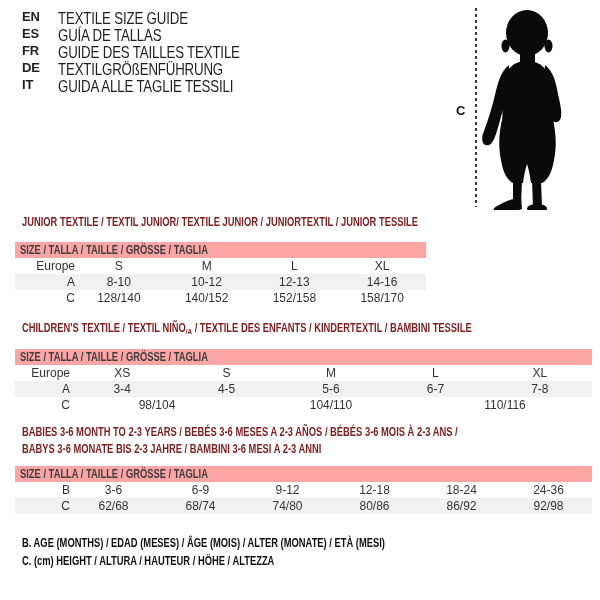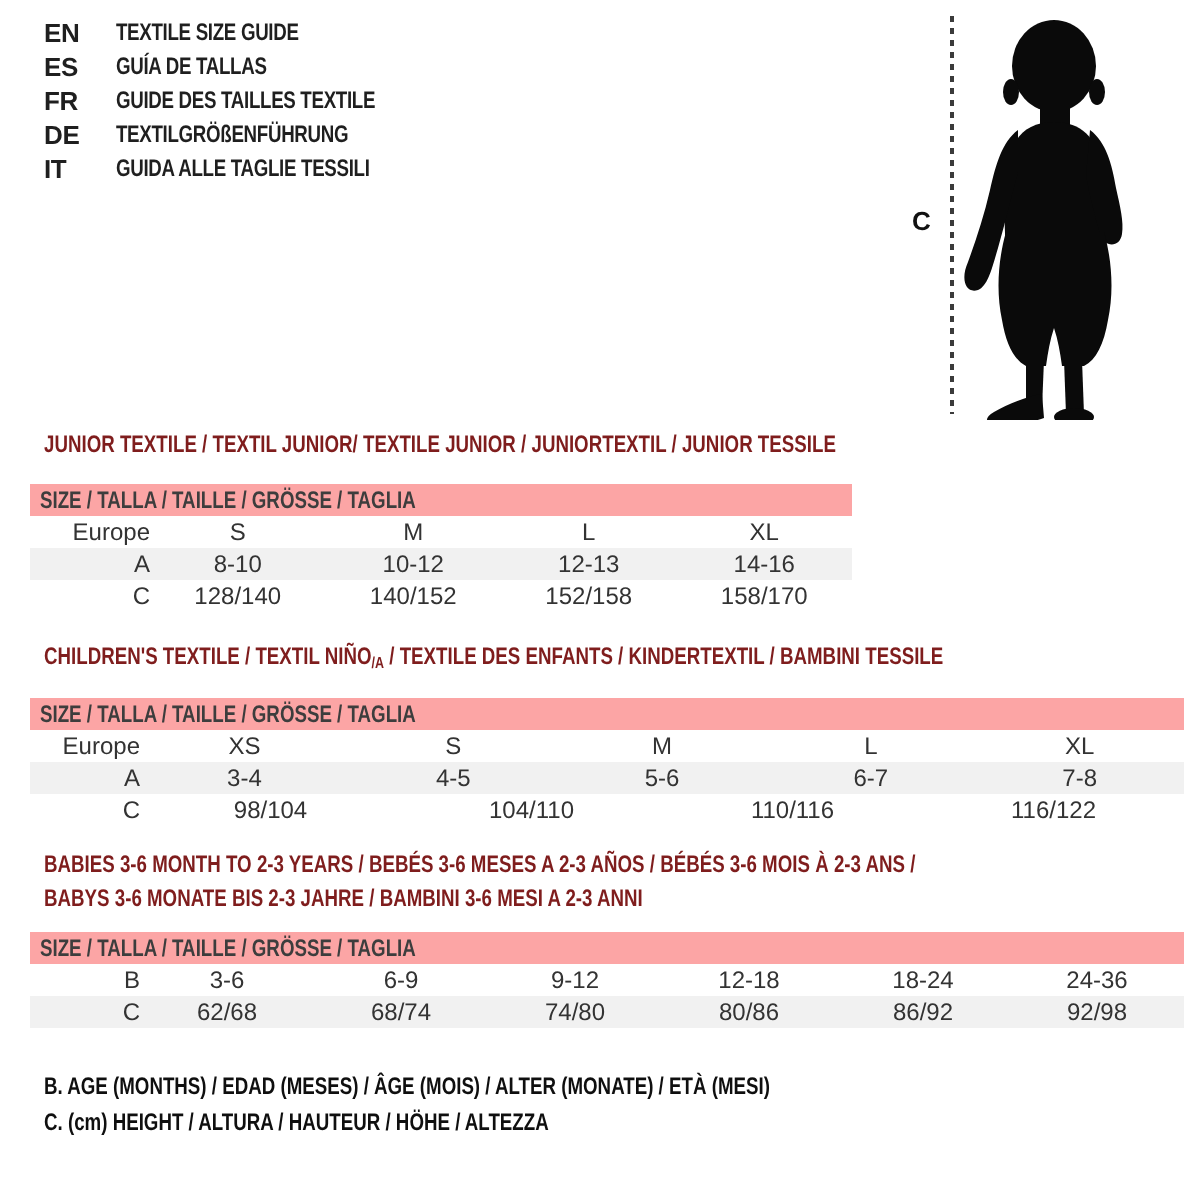--- a/index.html
+++ b/index.html
@@ -6,21 +6,21 @@
   .page{position:relative;width:600px;height:600px;background:#ffffff;
         font-family:"Liberation Sans",sans-serif;color:#1f1f1f;overflow:hidden}
 
   
   .cond{display:inline-block;transform:scaleX(.78);transform-origin:0 50%;white-space:nowrap}
 
   
   .lang-block{position:absolute;left:22px;top:9px}
   .lang-row{display:flex;height:17px;}
   .lang-code{width:36px;font-weight:700;font-size:13px;letter-spacing:-.2px}
-  .lang-label{font-weight:700;font-size:12px;letter-spacing:-.2px}
+  .lang-label{font-weight:400;font-size:17px;letter-spacing:-.2px}
 
   
   .measure-line{position:absolute;left:475px;top:8px;width:2px;height:199px;
         background:repeating-linear-gradient(180deg,#3b3b3b 0 3px,transparent 3px 6px)}
   .figure-c{position:absolute;left:456px;top:103px;font-weight:700;font-size:13px;color:#111}
   .baby-svg{position:absolute;left:478px;top:6px;width:100px;height:204px}
 
   
   .tbl-title{position:absolute;left:22px;font-size:12px;font-weight:700;color:#7f1d1d;white-space:nowrap}
   #t1-title{top:215px}
@@ -138,21 +138,20 @@
       <div class="cell">4-5</div>
       <div class="cell">5-6</div>
       <div class="cell">6-7</div>
       <div class="cell">7-8</div>
     </div>
     <div class="trow">
       <div class="lcell">C</div>
       <div class="cell">98/104</div>
       <div class="cell">104/110</div>
       <div class="cell">110/116</div>
-      <div class="cell">116/122</div>
     </div>
   </div>
 
   <div class="tbl-title" id="t3-title-1"><span class="cond">BABIES 3-6 MONTH TO 2-3 YEARS / BEBÉS 3-6 MESES A 2-3 AÑOS / BÉBÉS 3-6 MOIS À 2-3 ANS /</span></div>
   <div class="tbl-title" id="t3-title-2"><span class="cond">BABYS 3-6 MONATE BIS 2-3 JAHRE / BAMBINI 3-6 MESI A 2-3 ANNI</span></div>
   <div class="size-table" id="t3">
     <div class="bar"><span class="cond">SIZE / TALLA / TAILLE / GRÖSSE / TAGLIA</span></div>
     <div class="trow">
       <div class="lcell">B</div>
       <div class="cell">3-6</div>

